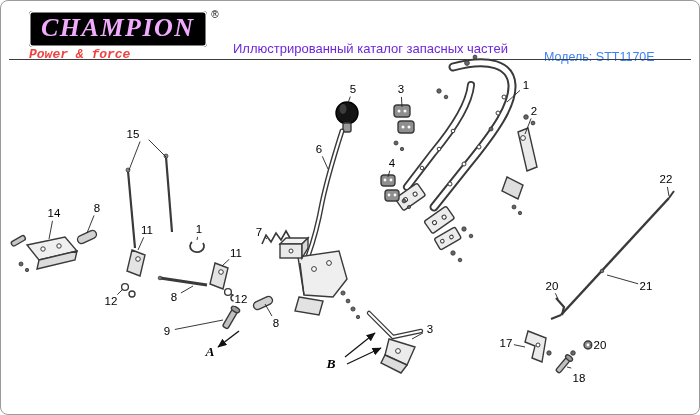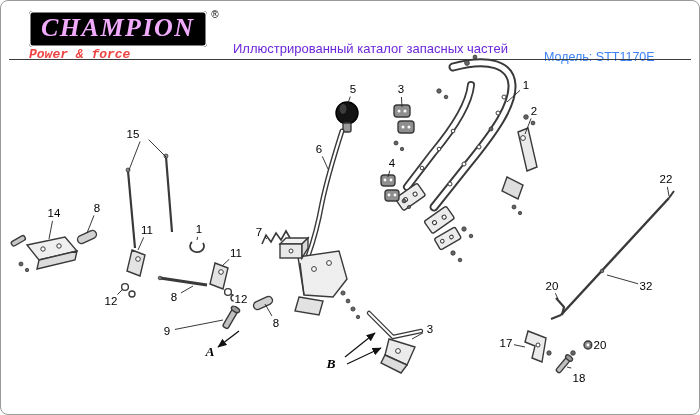--- a/index.html
+++ b/index.html
@@ -320,19 +320,19 @@
       <span class="callout" style="left: 110px; top: 300px;">12</span>
       <span class="callout" style="left: 240px; top: 298px;">12</span>
       <span class="callout" style="left: 198px; top: 228px;">1</span>
       <span class="callout" style="left: 53px; top: 212px; text-align: right;">14</span>
       <span class="callout" style="left: 132px; top: 133px;">15</span>
       <span class="callout" style="left: 429px; top: 328px;">3</span>
       <span class="callout" style="left: 505px; top: 342px;">17</span>
       <span class="callout" style="left: 578px; top: 369px; margin-top: 8px;">18</span>
       <span class="callout" style="left: 599px; top: 344px;">20</span>
       <span class="callout" style="left: 551px; top: 285px;">20</span>
-      <span class="callout" style="left: 645px; top: 285px;">32</span>
+      <span class="callout" style="left: 645px; top: 285px;">21</span>
       <span class="callout" style="left: 665px; top: 178px;">22</span>
       <span class="section-letter" style="left: 209px; top: 351px;">A</span>
       <span class="section-letter" style="left: 330px; top: 363px;">B</span>
     </div>
 
 </div>
 
 </body></html>

